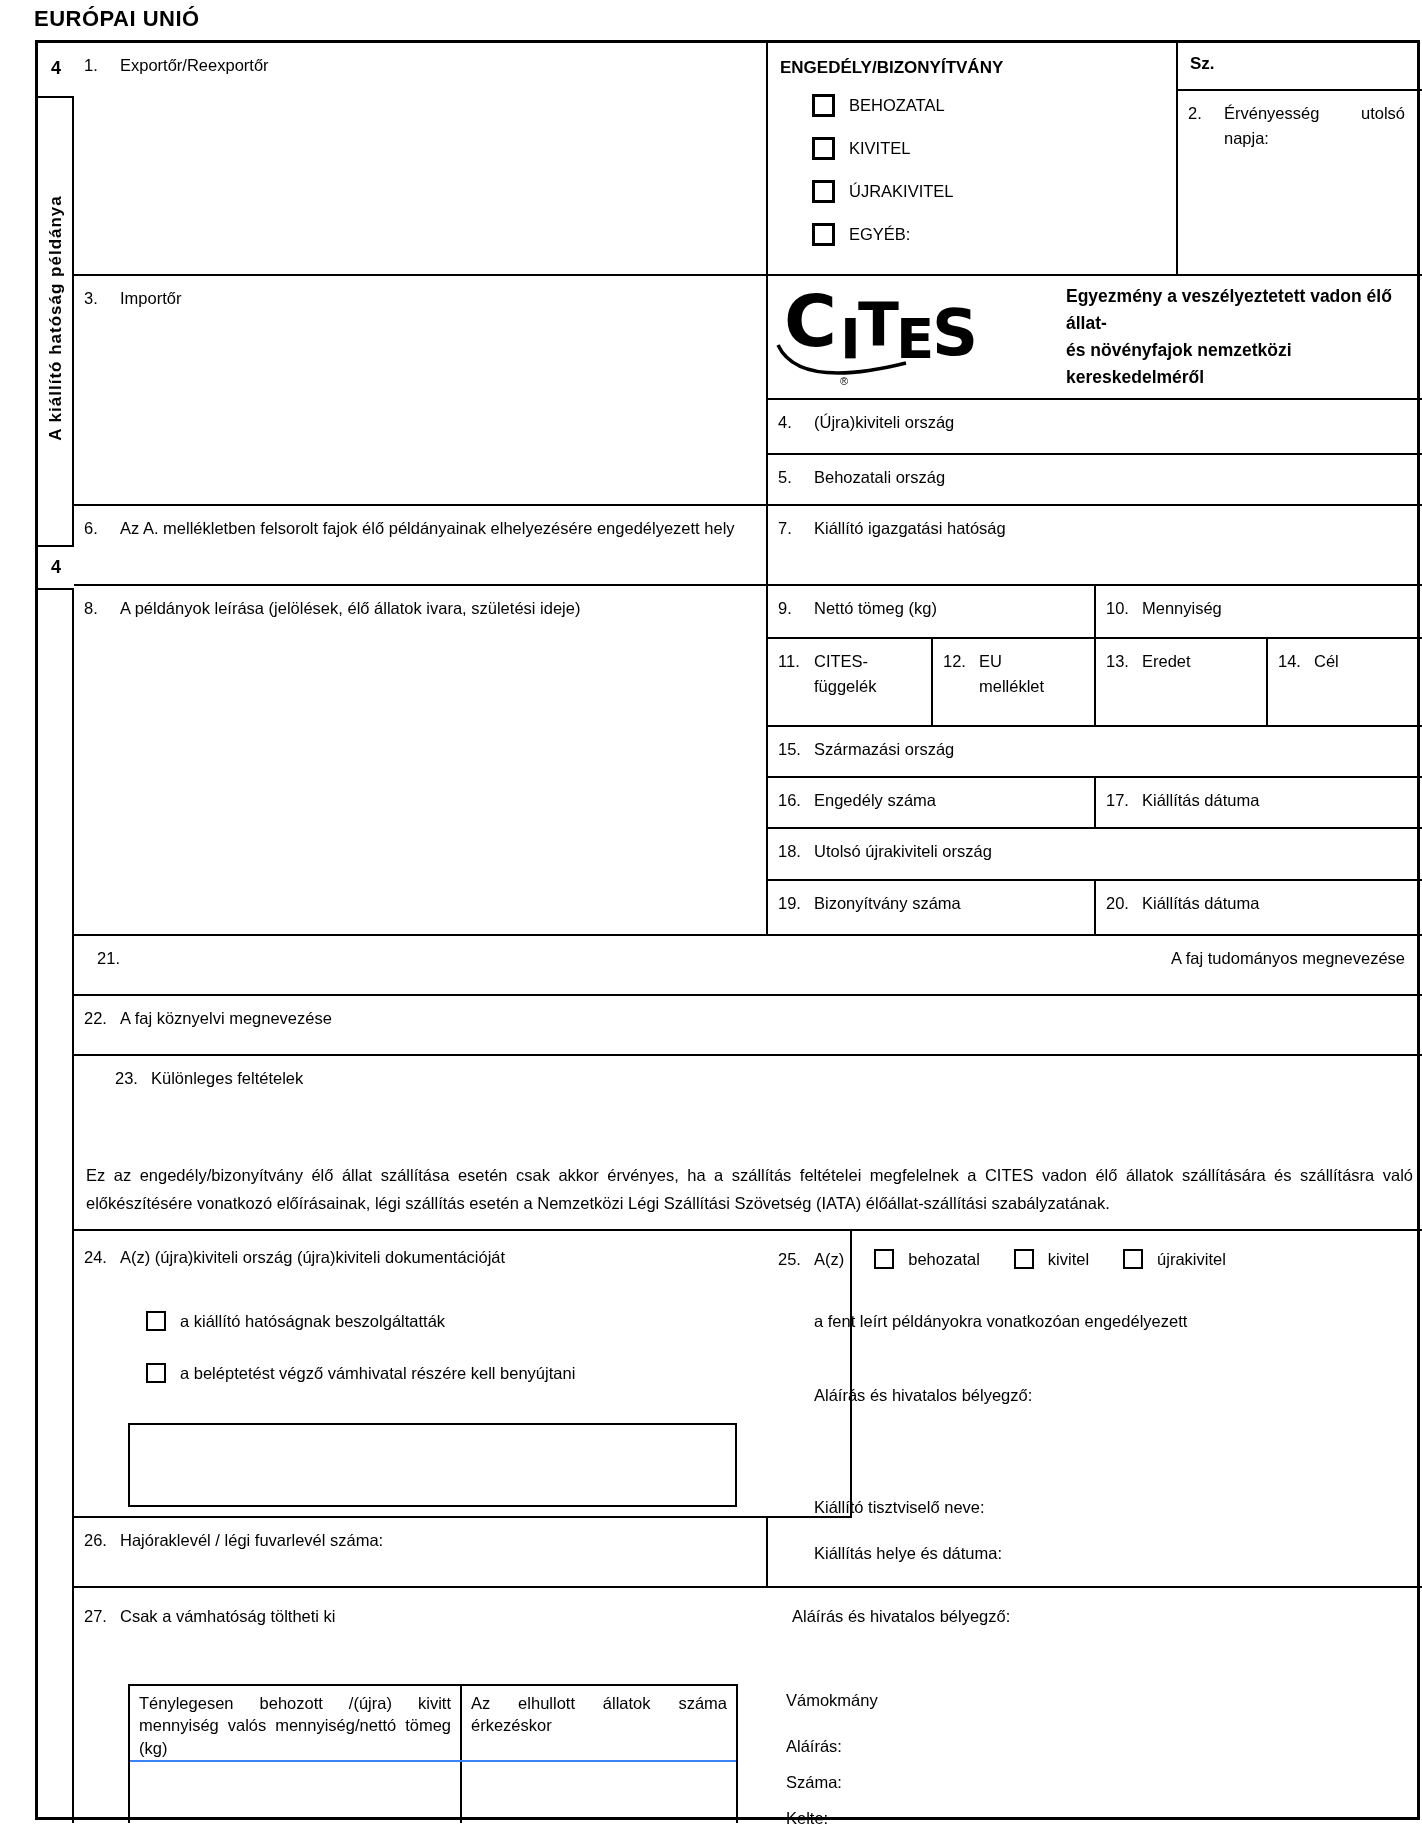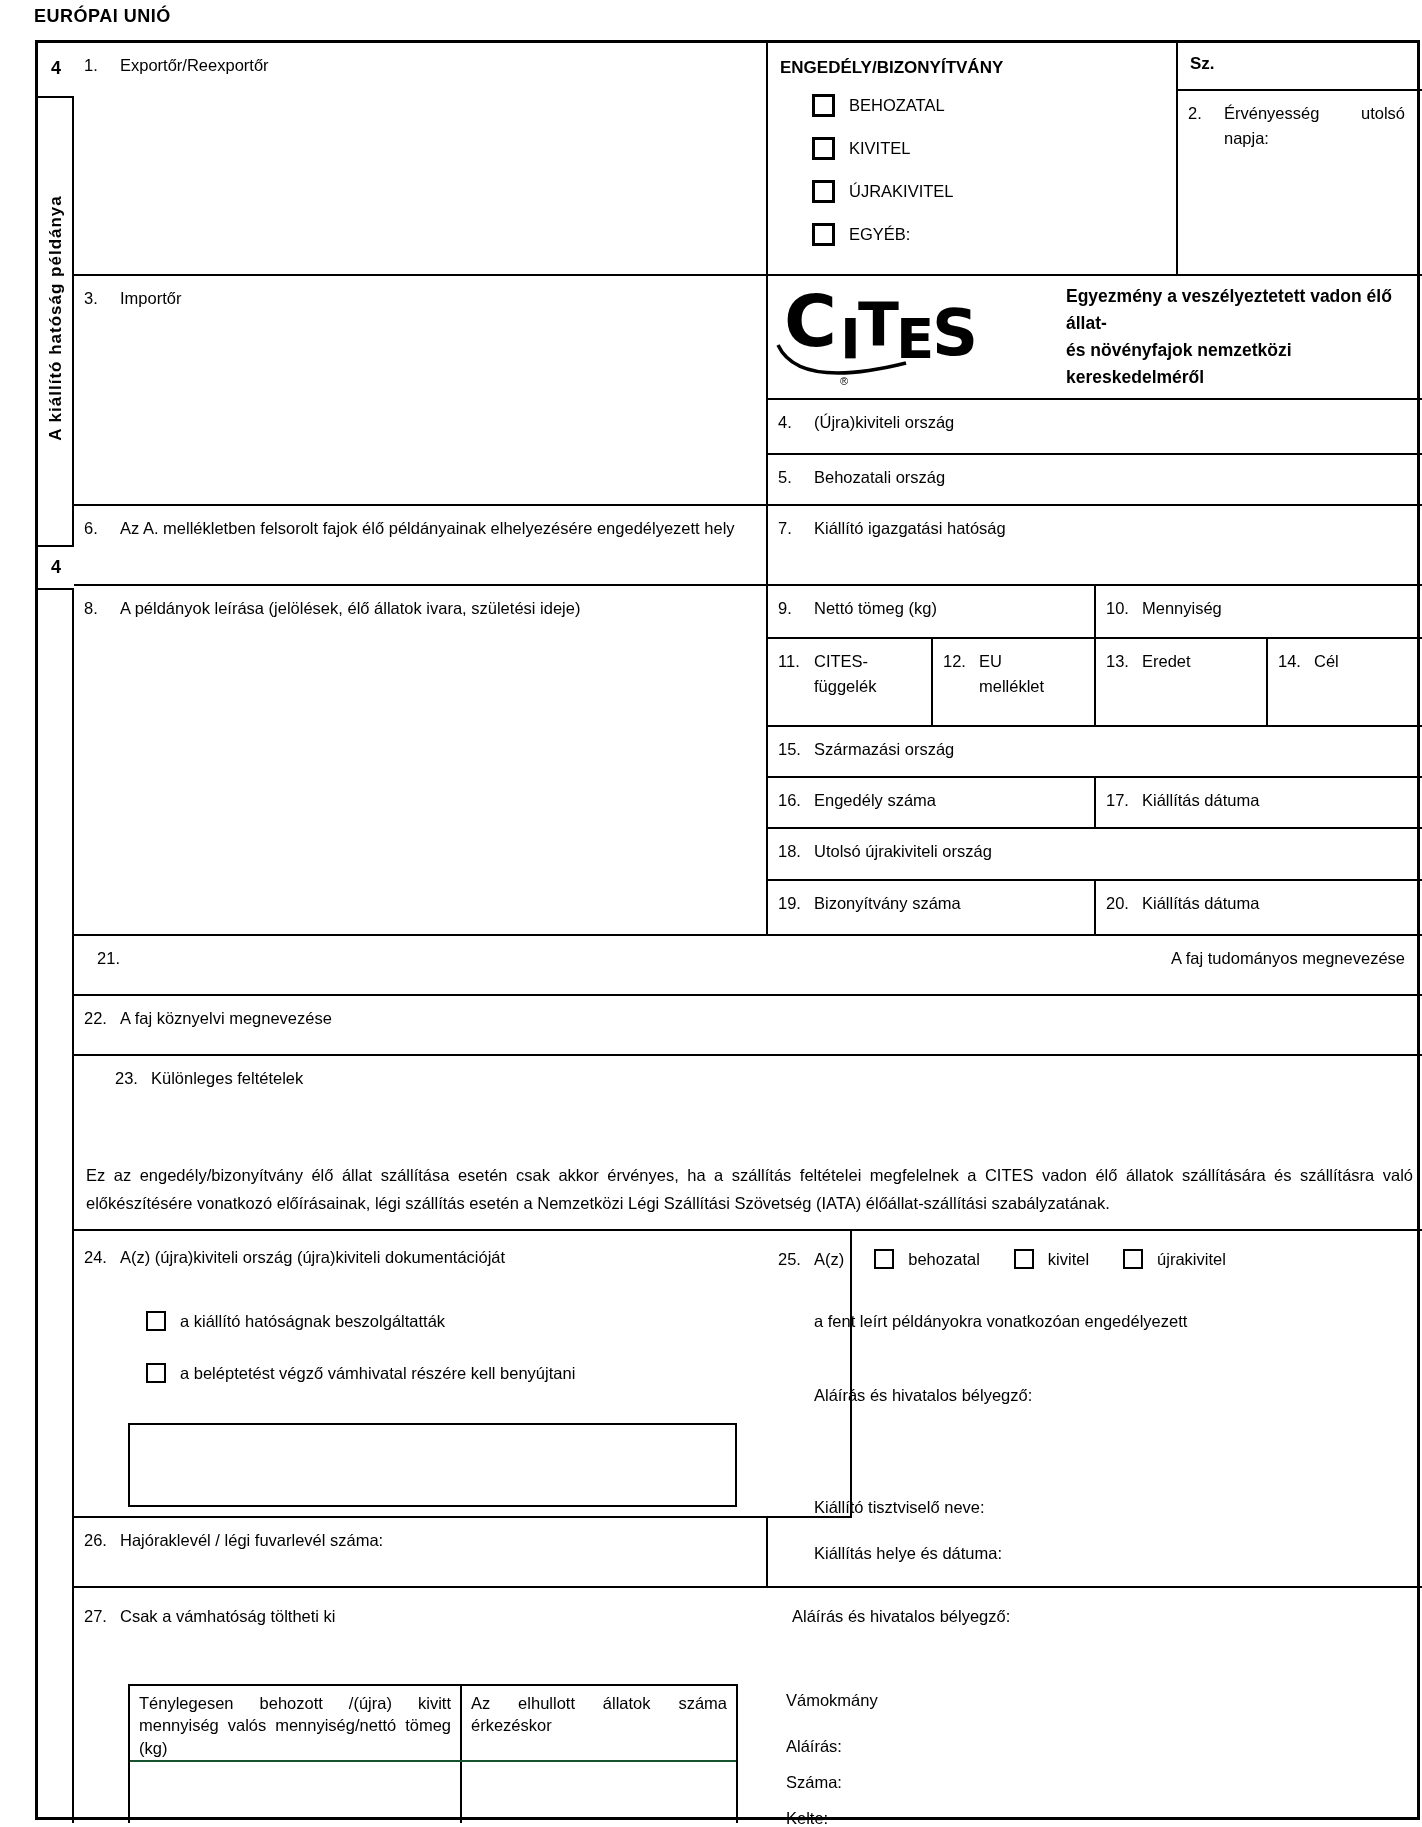--- a/index.html
+++ b/index.html
@@ -2,21 +2,21 @@
 <html><head>
 <meta charset="utf-8">
 <style>
   html,body{margin:0;padding:0;}
   body{
     width:1422px;height:1827px;position:relative;background:#ffffff;
     font-family:"Liberation Sans",sans-serif;color:#000;overflow:hidden;
     -webkit-font-smoothing:antialiased;
   }
   .doc-title{
-    position:absolute;left:34px;top:6px;font-size:18px;font-weight:bold;letter-spacing:.5px;
+    position:absolute;left:34px;top:6px;font-size:22px;font-weight:bold;letter-spacing:.5px;
   }
   #form{
     position:absolute;left:35px;top:40px;width:1385px;height:1780px;
     border:3px solid #000;box-sizing:border-box;background:#fff;
   }
   .cell{
     position:absolute;box-sizing:border-box;
     border-right:2px solid #000;border-bottom:2px solid #000;
     font-size:16.5px;line-height:1.5;
   }
@@ -50,21 +50,21 @@
   .cl.c{left:2px;top:0px;font-size:72px;}
   .cl.i{left:58px;top:26px;font-size:56px;}
   .cl.t{left:76px;top:10px;font-size:60px;}
   .cl.e{left:114px;top:26px;font-size:56px;}
   .cl.s{left:150px;top:16px;font-size:64px;}
   .swoosh{position:absolute;left:-8px;top:56px;}
   .reg{position:absolute;left:58px;top:88px;font-size:11px;}
   .conv-text{margin-left:34px;font-weight:bold;font-size:17.5px;line-height:1.55;}
   
   .btable{position:absolute;left:54px;top:96px;width:610px;height:139px;box-sizing:border-box;border:2px solid #000;border-bottom:none;}
-  .btable .hrow{display:flex;height:76px;box-sizing:border-box;border-bottom:2px solid #14532d;}
+  .btable .hrow{display:flex;height:76px;box-sizing:border-box;border-bottom:2px solid #3b82f6;}
   .btable .drow{display:flex;height:61px;box-sizing:border-box;}
   .btable .c1{width:332px;box-sizing:border-box;border-right:2px solid #000;padding:6px 9px;font-size:16.5px;line-height:1.35;}
   .btable .c2{flex:1;box-sizing:border-box;padding:6px 9px;font-size:16.5px;line-height:1.35;}
   .innerbox{position:absolute;border:2px solid #000;background:#fff;}
   .note{position:absolute;left:12px;right:10px;bottom:12px;text-align:justify;font-size:16.5px;line-height:1.7;}
 </style>
 </head>
 <body>
 
 <div class="doc-title">EURÓPAI UNIÓ</div>

